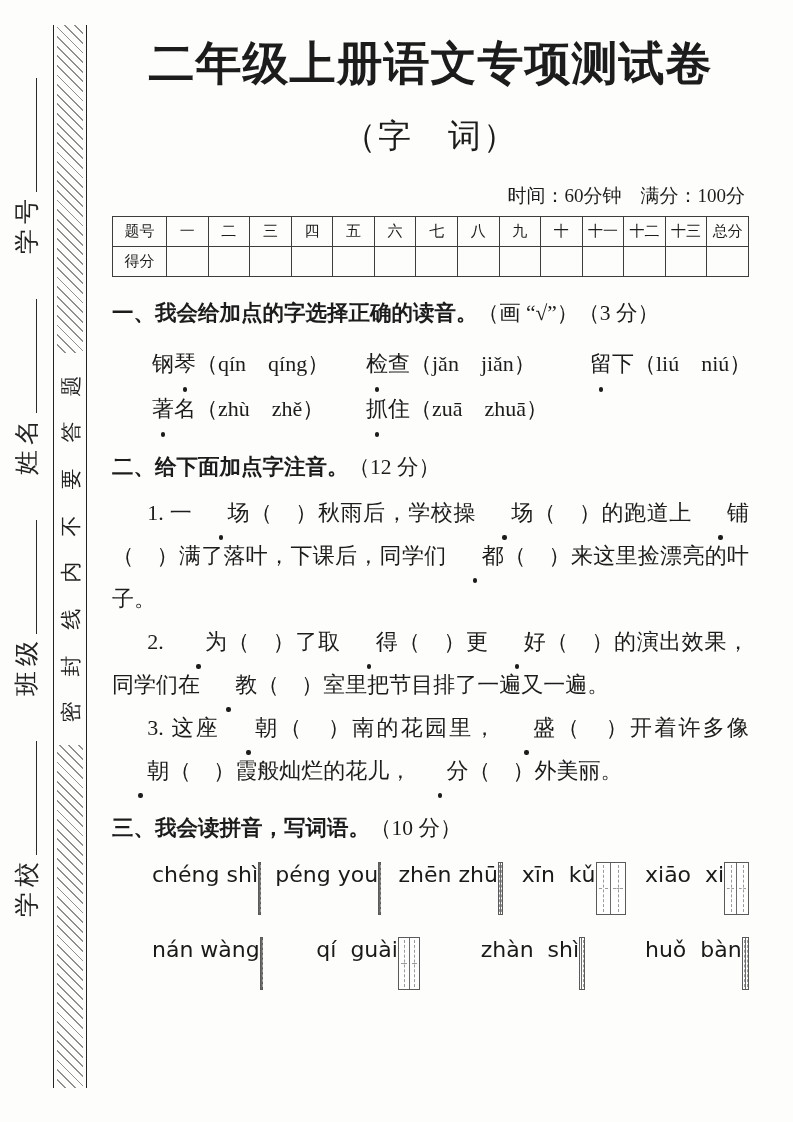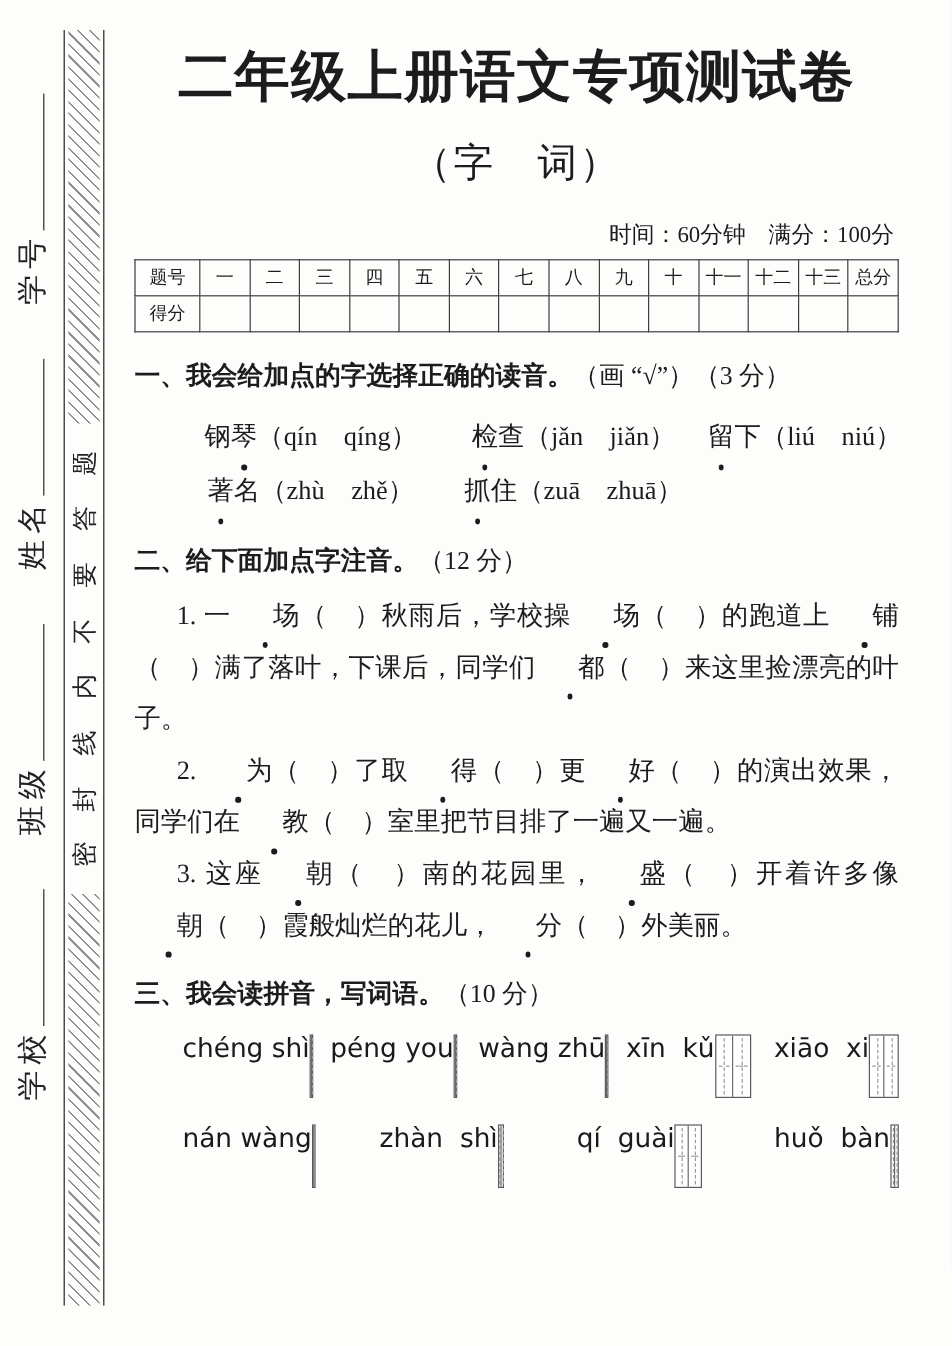--- a/index.html
+++ b/index.html
@@ -79,21 +79,21 @@
     overflow:hidden;
   }
 
   .sec-head { margin-top:16px; font-size:21.5px; line-height:40px; }
   .sec-title { font-weight:700; font-family:"Liberation Sans", sans-serif; }
   .sec-suffix { font-weight:400; }
 
   .choice-grid {
     display:grid; grid-template-columns:214px 224px 1fr;
     padding-left:40px; margin-top:8px;
-    font-size:22px; line-height:45px;text-align:center;
+    font-size:22px; line-height:45px;
   }
   .choice-item { white-space:nowrap; }
 
   .para {
     margin:0; font-size:22px; line-height:43px;
     text-indent:1.6em; text-align:justify;
   }
   .para-wrap { margin-top:4px; }
 
   .dot-char { position:relative; display:inline-block; }
@@ -265,21 +265,21 @@
           </div>
       </div>
       <div class="word-group">
         <span class="word-pinyin">péng you</span>
         <div class="tianbox">
             <div class="tcell"></div>
             <div class="tcell"></div>
           </div>
       </div>
       <div class="word-group">
-        <span class="word-pinyin">wàng zhū</span>
+        <span class="word-pinyin">zhēn zhū</span>
         <div class="tianbox">
             <div class="tcell"></div>
             <div class="tcell"></div>
           </div>
       </div>
       <div class="word-group">
         <span class="word-pinyin">xīn  kǔ</span>
         <div class="tianbox">
             <div class="tcell"></div>
             <div class="tcell"></div>
@@ -296,28 +296,28 @@
 
     <div class="words-row" style="margin-top:22px;">
       <div class="word-group">
         <span class="word-pinyin">nán wàng</span>
         <div class="tianbox">
             <div class="tcell"></div>
             <div class="tcell"></div>
           </div>
       </div>
       <div class="word-group">
+        <span class="word-pinyin">qí  guài</span>
+        <div class="tianbox">
+            <div class="tcell"></div>
+            <div class="tcell"></div>
+          </div>
+      </div>
+      <div class="word-group">
         <span class="word-pinyin">zhàn  shì</span>
-        <div class="tianbox">
-            <div class="tcell"></div>
-            <div class="tcell"></div>
-          </div>
-      </div>
-      <div class="word-group">
-        <span class="word-pinyin">qí  guài</span>
         <div class="tianbox">
             <div class="tcell"></div>
             <div class="tcell"></div>
           </div>
       </div>
       <div class="word-group">
         <span class="word-pinyin">huǒ  bàn</span>
         <div class="tianbox">
             <div class="tcell"></div>
             <div class="tcell"></div>

